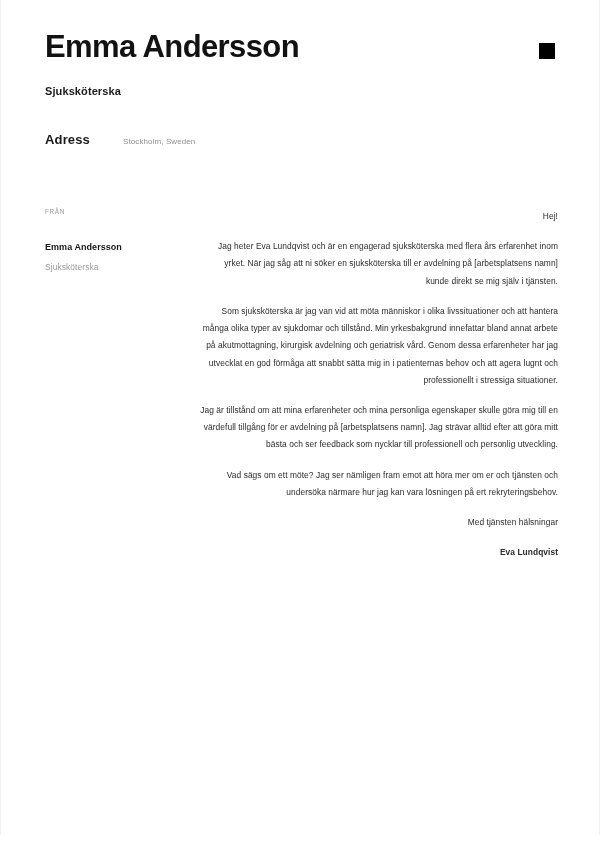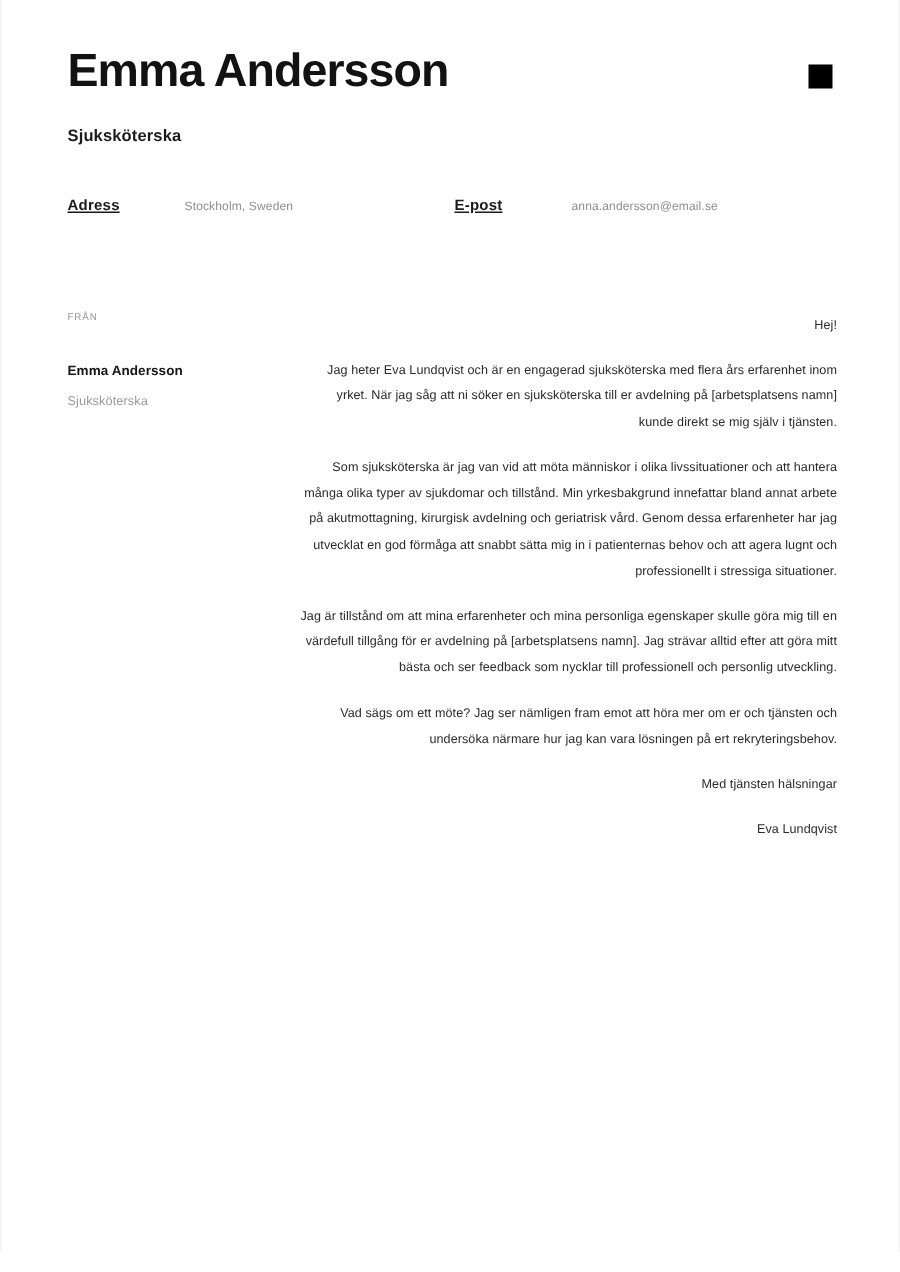--- a/index.html
+++ b/index.html
@@ -76,28 +76,27 @@
   .contact-col.right { flex: 1 1 auto; }
 
   .contact-row {
     display: flex;
     align-items: baseline;
     margin-bottom: 8px;
   }
   .contact-row:last-child { margin-bottom: 0; }
 
   .contact-label {
-    font-size: 10px;
+    font-size: 13px;
     font-weight: bold;
     color: #1a1a1a;
     letter-spacing: 0.15px;
     width: 78px;
     flex: 0 0 78px;
     line-height: 1.2;
-    text-decoration: underline;
   }
 
   .contact-value {
     font-size: 8px;
     color: #8e8e8e;
     letter-spacing: 0.1px;
     line-height: 1.2;
   }
 
   
@@ -146,21 +145,21 @@
 
   .letter-para {
     font-size: 8.4px;
     color: #2b2b2b;
     line-height: 2.05;
     letter-spacing: 0.06px;
     margin: 0 0 13px 0;
     text-align: right;
   }
 
-  .letter-para:last-child { margin-bottom: 0; }
+  .letter-para:last-child { margin-bottom: 0; font-weight: bold; }
 </style>
 </head>
 <body>
 
 <div class="page">
 
   <div class="header">
     <h1 class="name-title">Emma Andersson</h1>
     <p class="job-title">Sjuksköterska</p>
     <div class="logo-mark"></div>
@@ -169,24 +168,20 @@
   <div class="contact-block">
 
     <div class="contact-col left">
       <div class="contact-row">
         <div class="contact-label">Adress</div>
         <div class="contact-value">Stockholm, Sweden</div>
       </div>
     </div>
 
     <div class="contact-col right">
-      <div class="contact-row">
-        <div class="contact-label">E-post</div>
-        <div class="contact-value">anna.andersson@email.se</div>
-      </div>
     </div>
 
   </div>
 
   <div class="body-wrap">
 
     <div class="sender-col">
       <div class="sender-kicker">FRÅN</div>
       <div class="sender-name">Emma Andersson</div>
       <div class="sender-role">Sjuksköterska</div>

